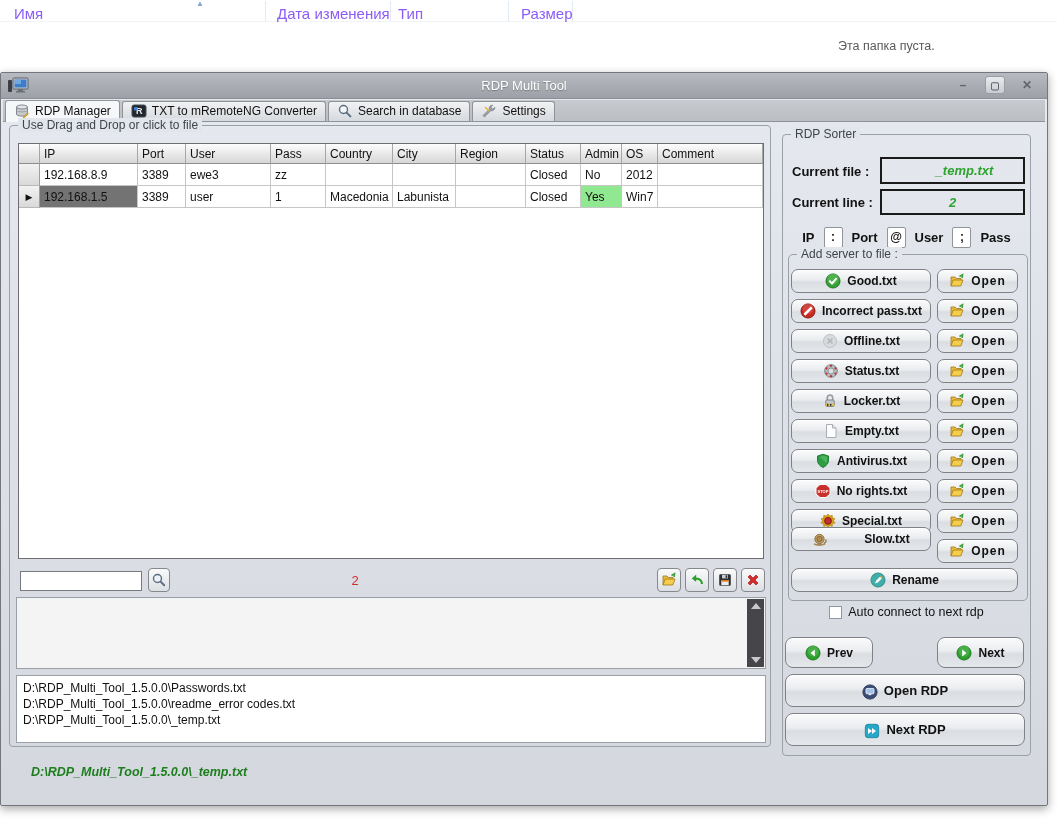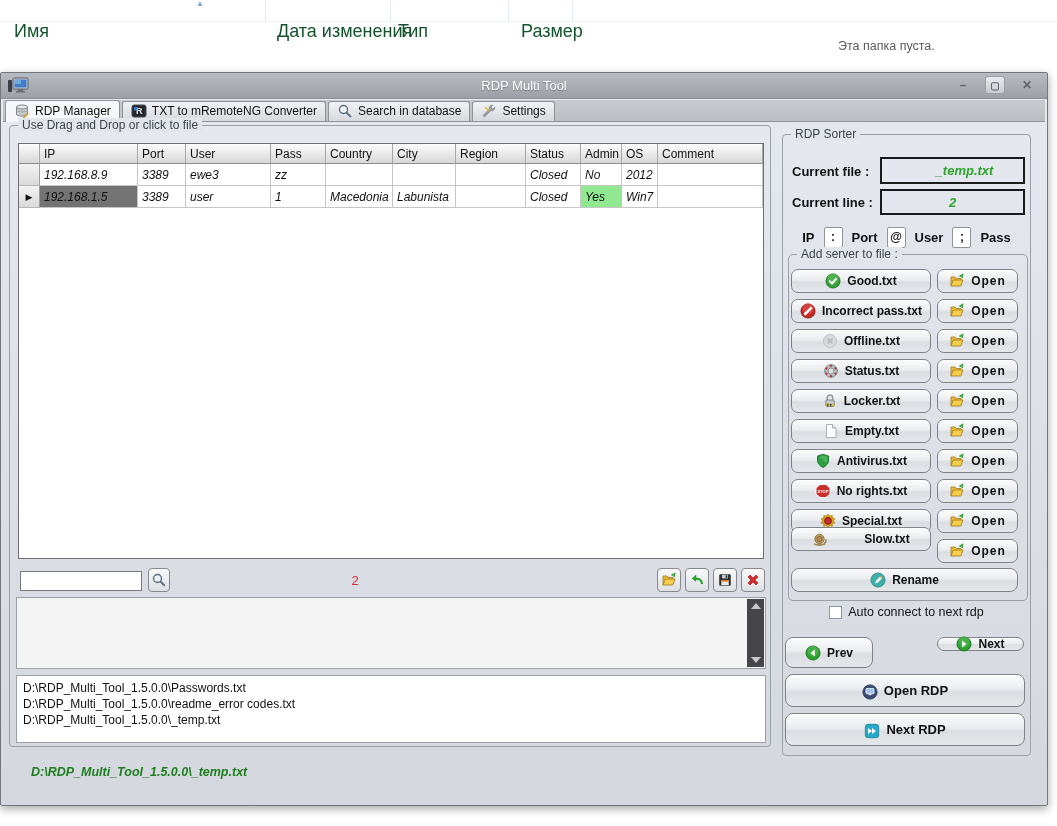--- a/index.html
+++ b/index.html
@@ -2,21 +2,21 @@
 <html><head>
 <meta charset="utf-8">
 <style>
   * { margin:0; padding:0; box-sizing:border-box; }
   html,body { background:#fff; }
   body { font-family:"Liberation Sans", sans-serif; }
   #root { position:relative; width:1057px; height:826px; overflow:hidden; background:#fff; }
 
   
   .exp-header { position:absolute; left:0; top:0; width:1057px; height:22px; background:#fff; border-bottom:1px solid #F0F3F7; }
-  .exp-col { position:absolute; top:21px; font-size:18px; color:#14532d; }
+  .exp-col { position:absolute; top:5px; font-size:15px; color:#8b5cf6; }
   .exp-sep { position:absolute; top:1px; width:1px; height:20px; background:#E3EAF2; }
   .exp-sort { position:absolute; left:196px; top:-1px; font-size:8px; color:#7FA8D0; }
   .exp-empty { position:absolute; left:838px; top:39px; font-size:12.5px; color:#5A5A5A; }
 
   
   #window { position:absolute; left:0; top:72px; width:1048px; height:734px;
             border:1px solid #73767B; border-radius:2px;
             background:linear-gradient(#E6E9EF,#D4D8DE);
             box-shadow:0 3px 10px rgba(0,0,0,.35); }
   .titlebar { position:absolute; left:0; top:0; right:0; height:26px;
@@ -46,21 +46,21 @@
   #main-gb { left:8px; top:52px; width:762px; height:622px; }
   #sorter-gb { left:781px; top:61px; width:249px; height:622px; }
   #addserver-gb { left:5px; top:119px; width:240px; height:347px; border-radius:5px; }
 
   
   #grid { position:absolute; left:8px; top:17px; width:746px; height:416px; background:#FFF; border:1px solid #6E6E70; overflow:hidden; }
   .grow { display:grid; grid-template-columns:21px 98px 48px 85px 55px 67px 63px 70px 55px 41px 36px 1fr; }
   .gh { height:20px; background:linear-gradient(#FDFDFD,#D7D7D7); border-right:1px solid #A6A6A6; border-bottom:1px solid #8E8E8E;
         font-size:12px; color:#111; display:flex; align-items:center; padding-left:4px; }
   .gc { height:22px; border-right:1px solid #C6C6C6; border-bottom:1px solid #C6C6C6; background:#FFF;
-        font-size:12px; color:#111; display:flex; align-items:center; padding-left:4px; overflow:hidden; white-space:nowrap;font-style:italic; }
+        font-size:12px; color:#111; display:flex; align-items:center; padding-left:4px; overflow:hidden; white-space:nowrap; }
   .grh { background:linear-gradient(#F2F2F2,#D9D9D9); border-right:1px solid #9E9E9E; border-bottom:1px solid #B8B8B8;
          display:flex; align-items:center; justify-content:center; font-size:9px; color:#111; }
 
   
   #search-input { position:absolute; left:10px; top:445px; width:122px; height:20px; border:1px solid #777B80; background:#FFF; font-size:12px; padding:0 3px; }
   .sq-btn { position:absolute; width:24px; height:24px; border:1px solid #85898E; border-radius:4px;
             background:linear-gradient(#FAFAFB,#DCDFE3); display:flex; align-items:center; justify-content:center; }
   #btn-search { left:138px; top:442px; width:22px; }
   #match-count { position:absolute; left:300px; top:447px; width:90px; text-align:center; font-size:13px; color:#D42B2B; }
   #btn-openfile { left:647px; top:442px; } #btn-undo { left:675px; top:442px; }
@@ -94,21 +94,21 @@
   .srow-btn { position:absolute; left:2px; width:140px; height:24px; }
   .srow-open { position:absolute; left:148px; width:81px; height:24px; letter-spacing:1px; }
   #btn-rename { position:absolute; left:2px; top:313px; width:227px; height:24px; border-radius:8px; }
   .icn { width:16px; height:16px; display:inline-flex; }
 
   #auto-row { position:absolute; left:0; top:470px; width:100%; display:flex; align-items:center; justify-content:center; gap:6px; }
   .cb-box { width:13px; height:13px; background:#FFF; border:1px solid #8A98A8; }
   #auto-row span.lbl { font-size:12.5px; color:#111; }
 
   #btn-prev { position:absolute; left:2px; top:502px; width:88px; height:31px; border-radius:8px; }
-  #btn-next { position:absolute; left:154px; top:502px; width:87px; height:14px; border-radius:8px; }
+  #btn-next { position:absolute; left:154px; top:502px; width:87px; height:31px; border-radius:8px; }
   #btn-openrdp { position:absolute; left:2px; top:539px; width:240px; height:33px; border-radius:8px; font-size:13px; }
   #btn-nextrdp { position:absolute; left:2px; top:578px; width:240px; height:33px; border-radius:8px; font-size:13px; }
 </style>
 </head>
 <body>
 
 <div id="root">
 
   <div class="exp-header">
     <span class="exp-sort">▲</span>

